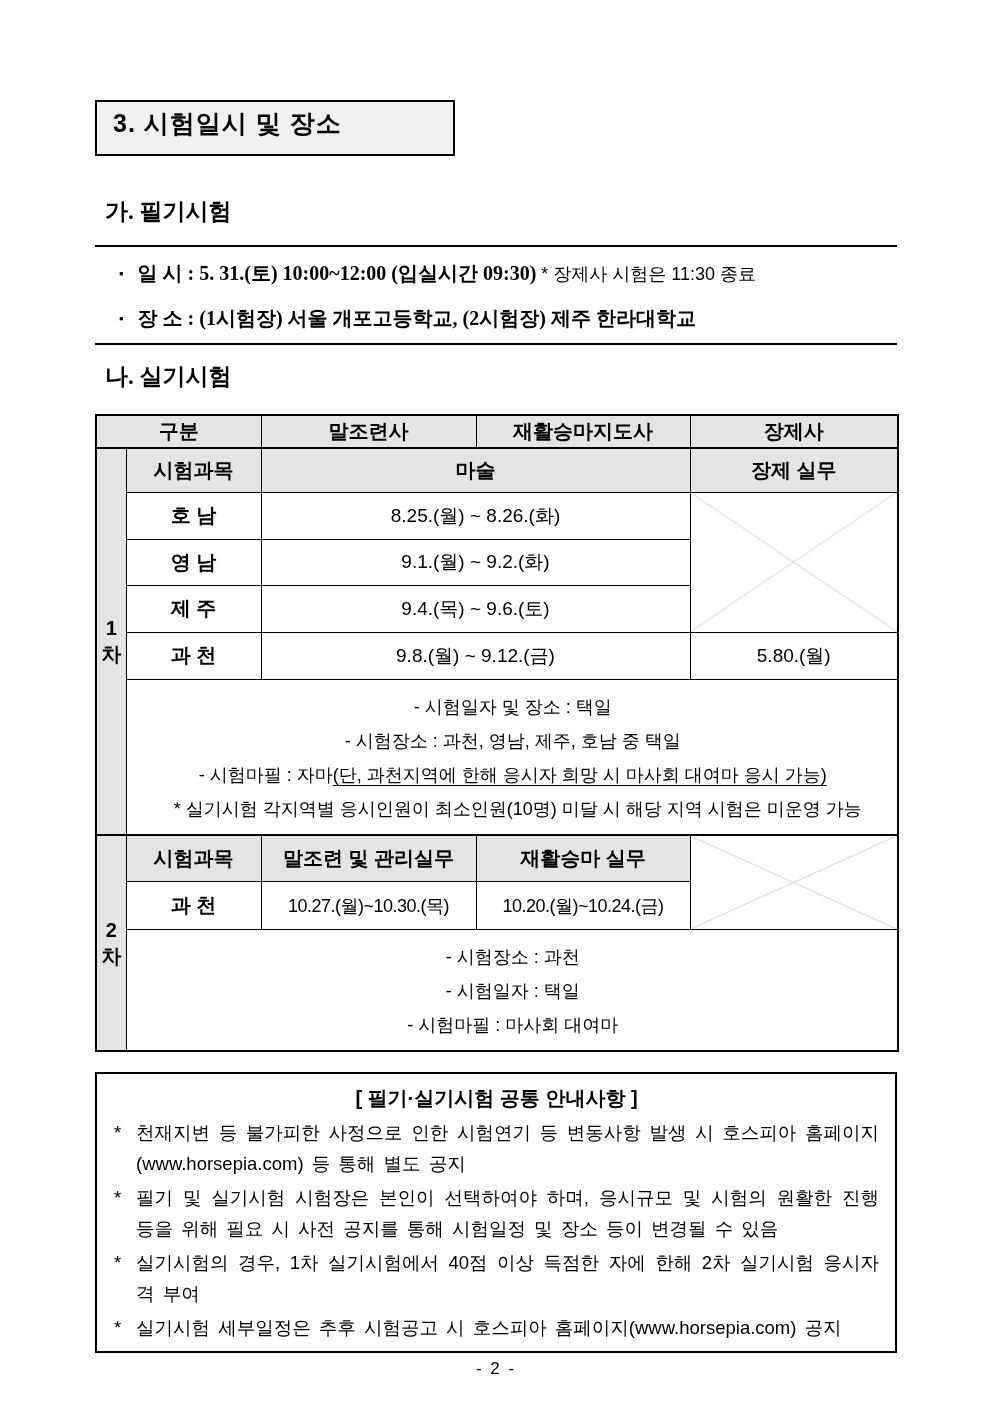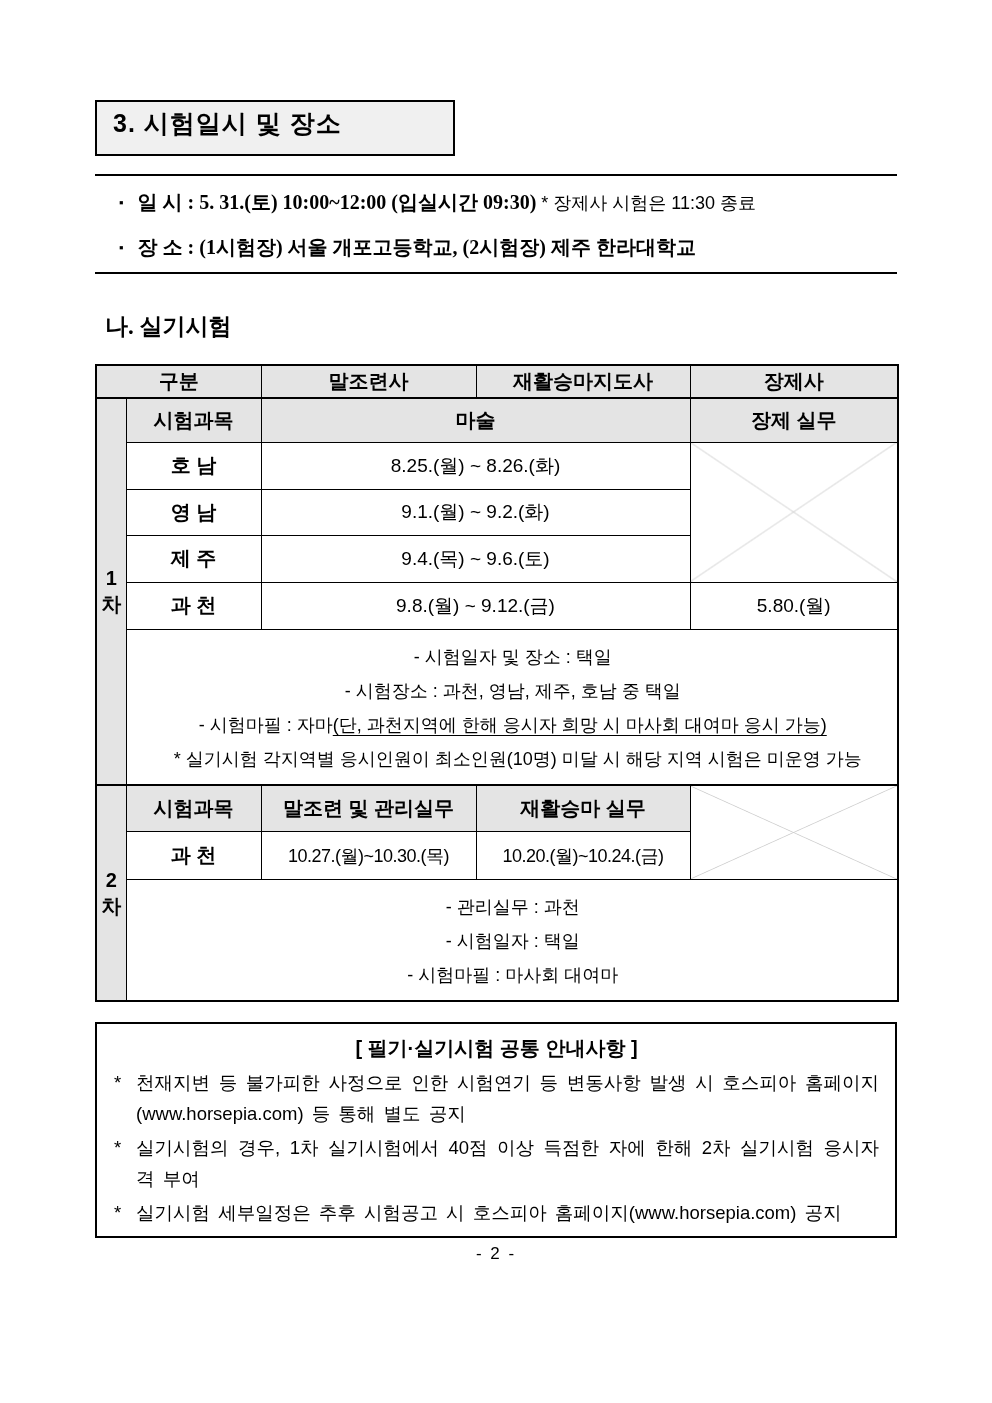--- a/index.html
+++ b/index.html
@@ -25,21 +25,21 @@
   }
 
   
   .sub-heading {
     font-family:"Liberation Serif","DejaVu Serif",serif;
     font-size:23px;
     font-weight:600;
     margin-left:10px;
   }
   .sub-heading-a { margin-top:40px; }
-  .sub-heading-b { margin-top:37px; }
+  .sub-heading-b { margin-top:16px; }
 
   
   .written-box {
     margin-top:18px;
     border-top:2px solid #000;
     border-bottom:2px solid #000;
     padding:12px 6px 10px 6px;
   }
   .written-line {
     font-family:"Liberation Serif","DejaVu Serif",serif;
@@ -128,20 +128,21 @@
 <body>
 
 <div class="content">
 
   
   <div class="section-title-box">
     <span>3. 시험일시 및 장소</span>
   </div>
 
   
+  <div class="sub-heading sub-heading-a">가. 필기시험</div>
 
   <div class="written-box">
     <div class="written-line">
       <span class="sq-bullet">▪</span><span>일 시 : </span><span>5. 31.(토) 10:00~12:00 (입실시간 09:30)</span><span class="written-note"> * 장제사 시험은 11:30 종료</span>
     </div>
     <div class="written-line">
       <span class="sq-bullet">▪</span><span>장 소 : </span><span>(1시험장) 서울 개포고등학교, (2시험장) 제주 한라대학교</span>
     </div>
   </div>
 
@@ -214,31 +215,32 @@
       <td rowspan="2" class="xcell"></td>
     </tr>
     <tr style="height:48px">
       <td class="region">과 천</td>
       <td class="date-sm">10.27.(월)~10.30.(목)</td>
       <td class="date-sm">10.20.(월)~10.24.(금)</td>
     </tr>
 
     <tr style="height:104px">
       <td colspan="4" class="notes-cell">
-        <div class="note-line">- 관리실무 : 과천</div>
+        <div class="note-line">- 시험장소 : 과천</div>
         <div class="note-line">- 시험일자 : 택일</div>
         <div class="note-line">- 시험마필 : 마사회 대여마</div>
       </td>
     </tr>
   </tbody>
     </table>
 
   
   <div class="common-box">
     <div class="common-title">[ 필기·실기시험 공통 안내사항 ]</div>
     <div class="common-item"><span class="star">*</span><span>천재지변 등 불가피한 사정으로 인한 시험연기 등 변동사항 발생 시 호스피아 홈페이지(www.horsepia.com) 등 통해 별도 공지</span></div>
+    <div class="common-item"><span class="star">*</span><span>필기 및 실기시험 시험장은 본인이 선택하여야 하며, 응시규모 및 시험의 원활한 진행 등을 위해 필요 시 사전 공지를 통해 시험일정 및 장소 등이 변경될 수 있음</span></div>
     <div class="common-item"><span class="star">*</span><span>실기시험의 경우, 1차 실기시험에서 40점 이상 득점한 자에 한해 2차 실기시험 응시자격 부여</span></div>
     <div class="common-item"><span class="star">*</span><span>실기시험 세부일정은 추후 시험공고 시 호스피아 홈페이지(www.horsepia.com) 공지</span></div>
   </div>
 
   <div class="page-number">- 2 -</div>
 
 </div>
 
 </body></html>

